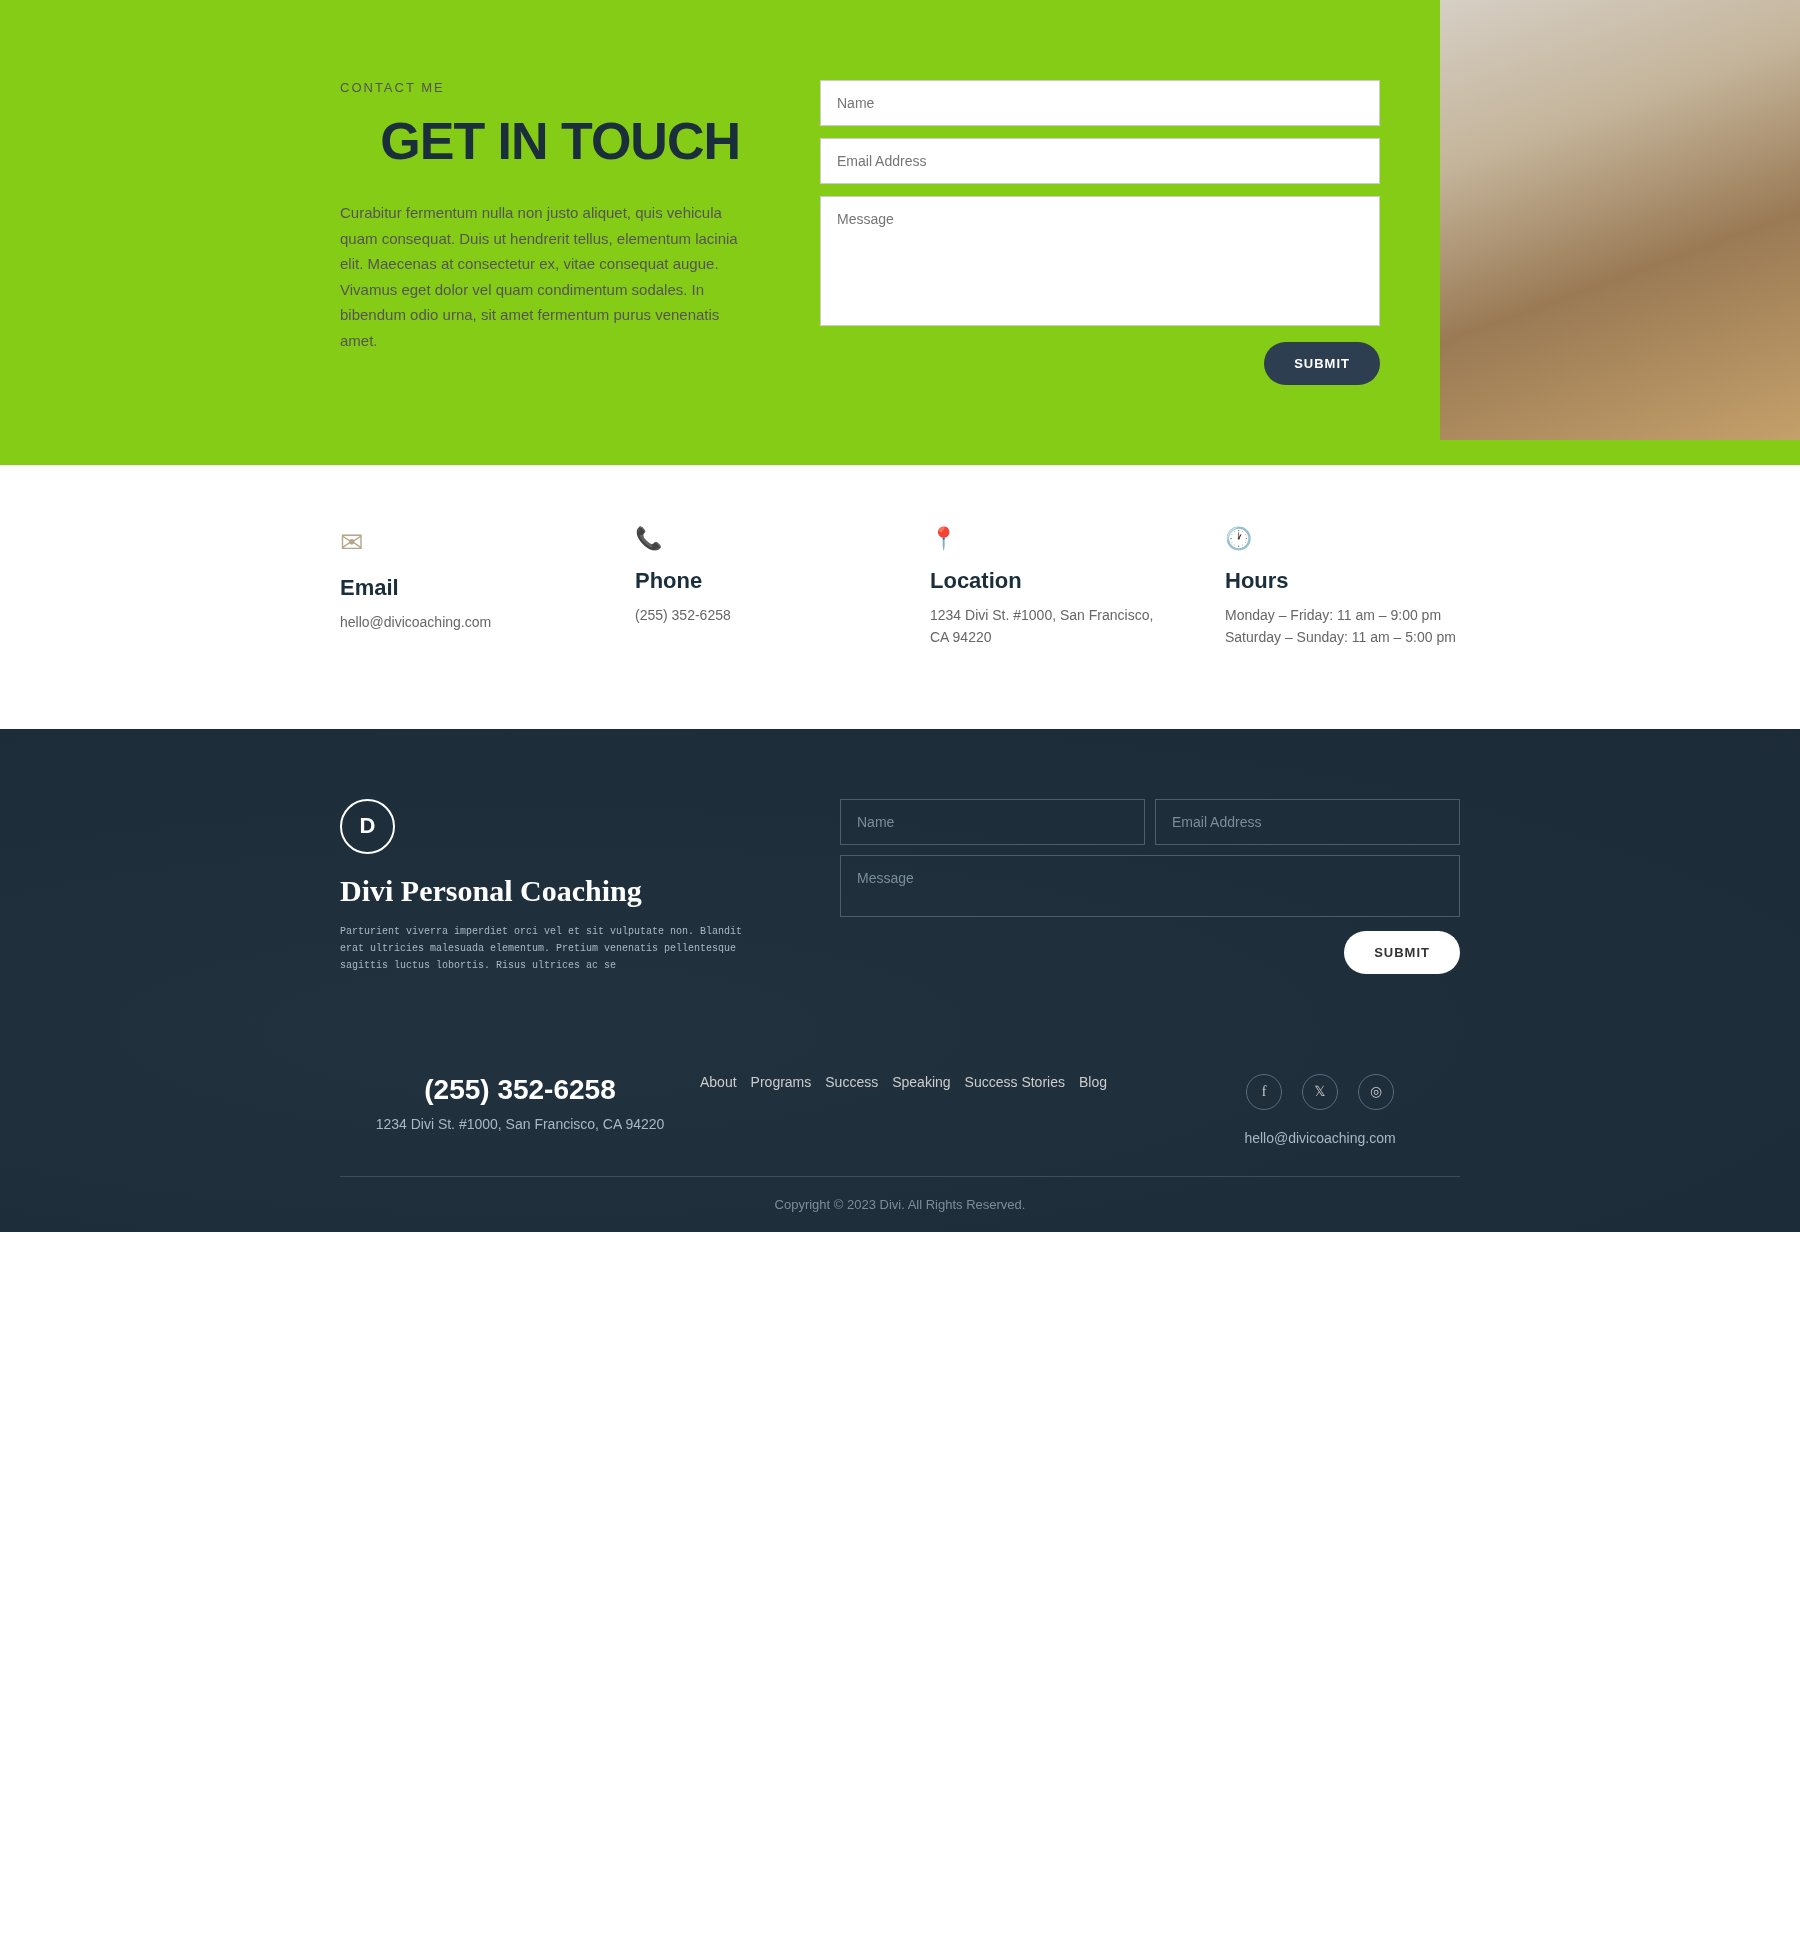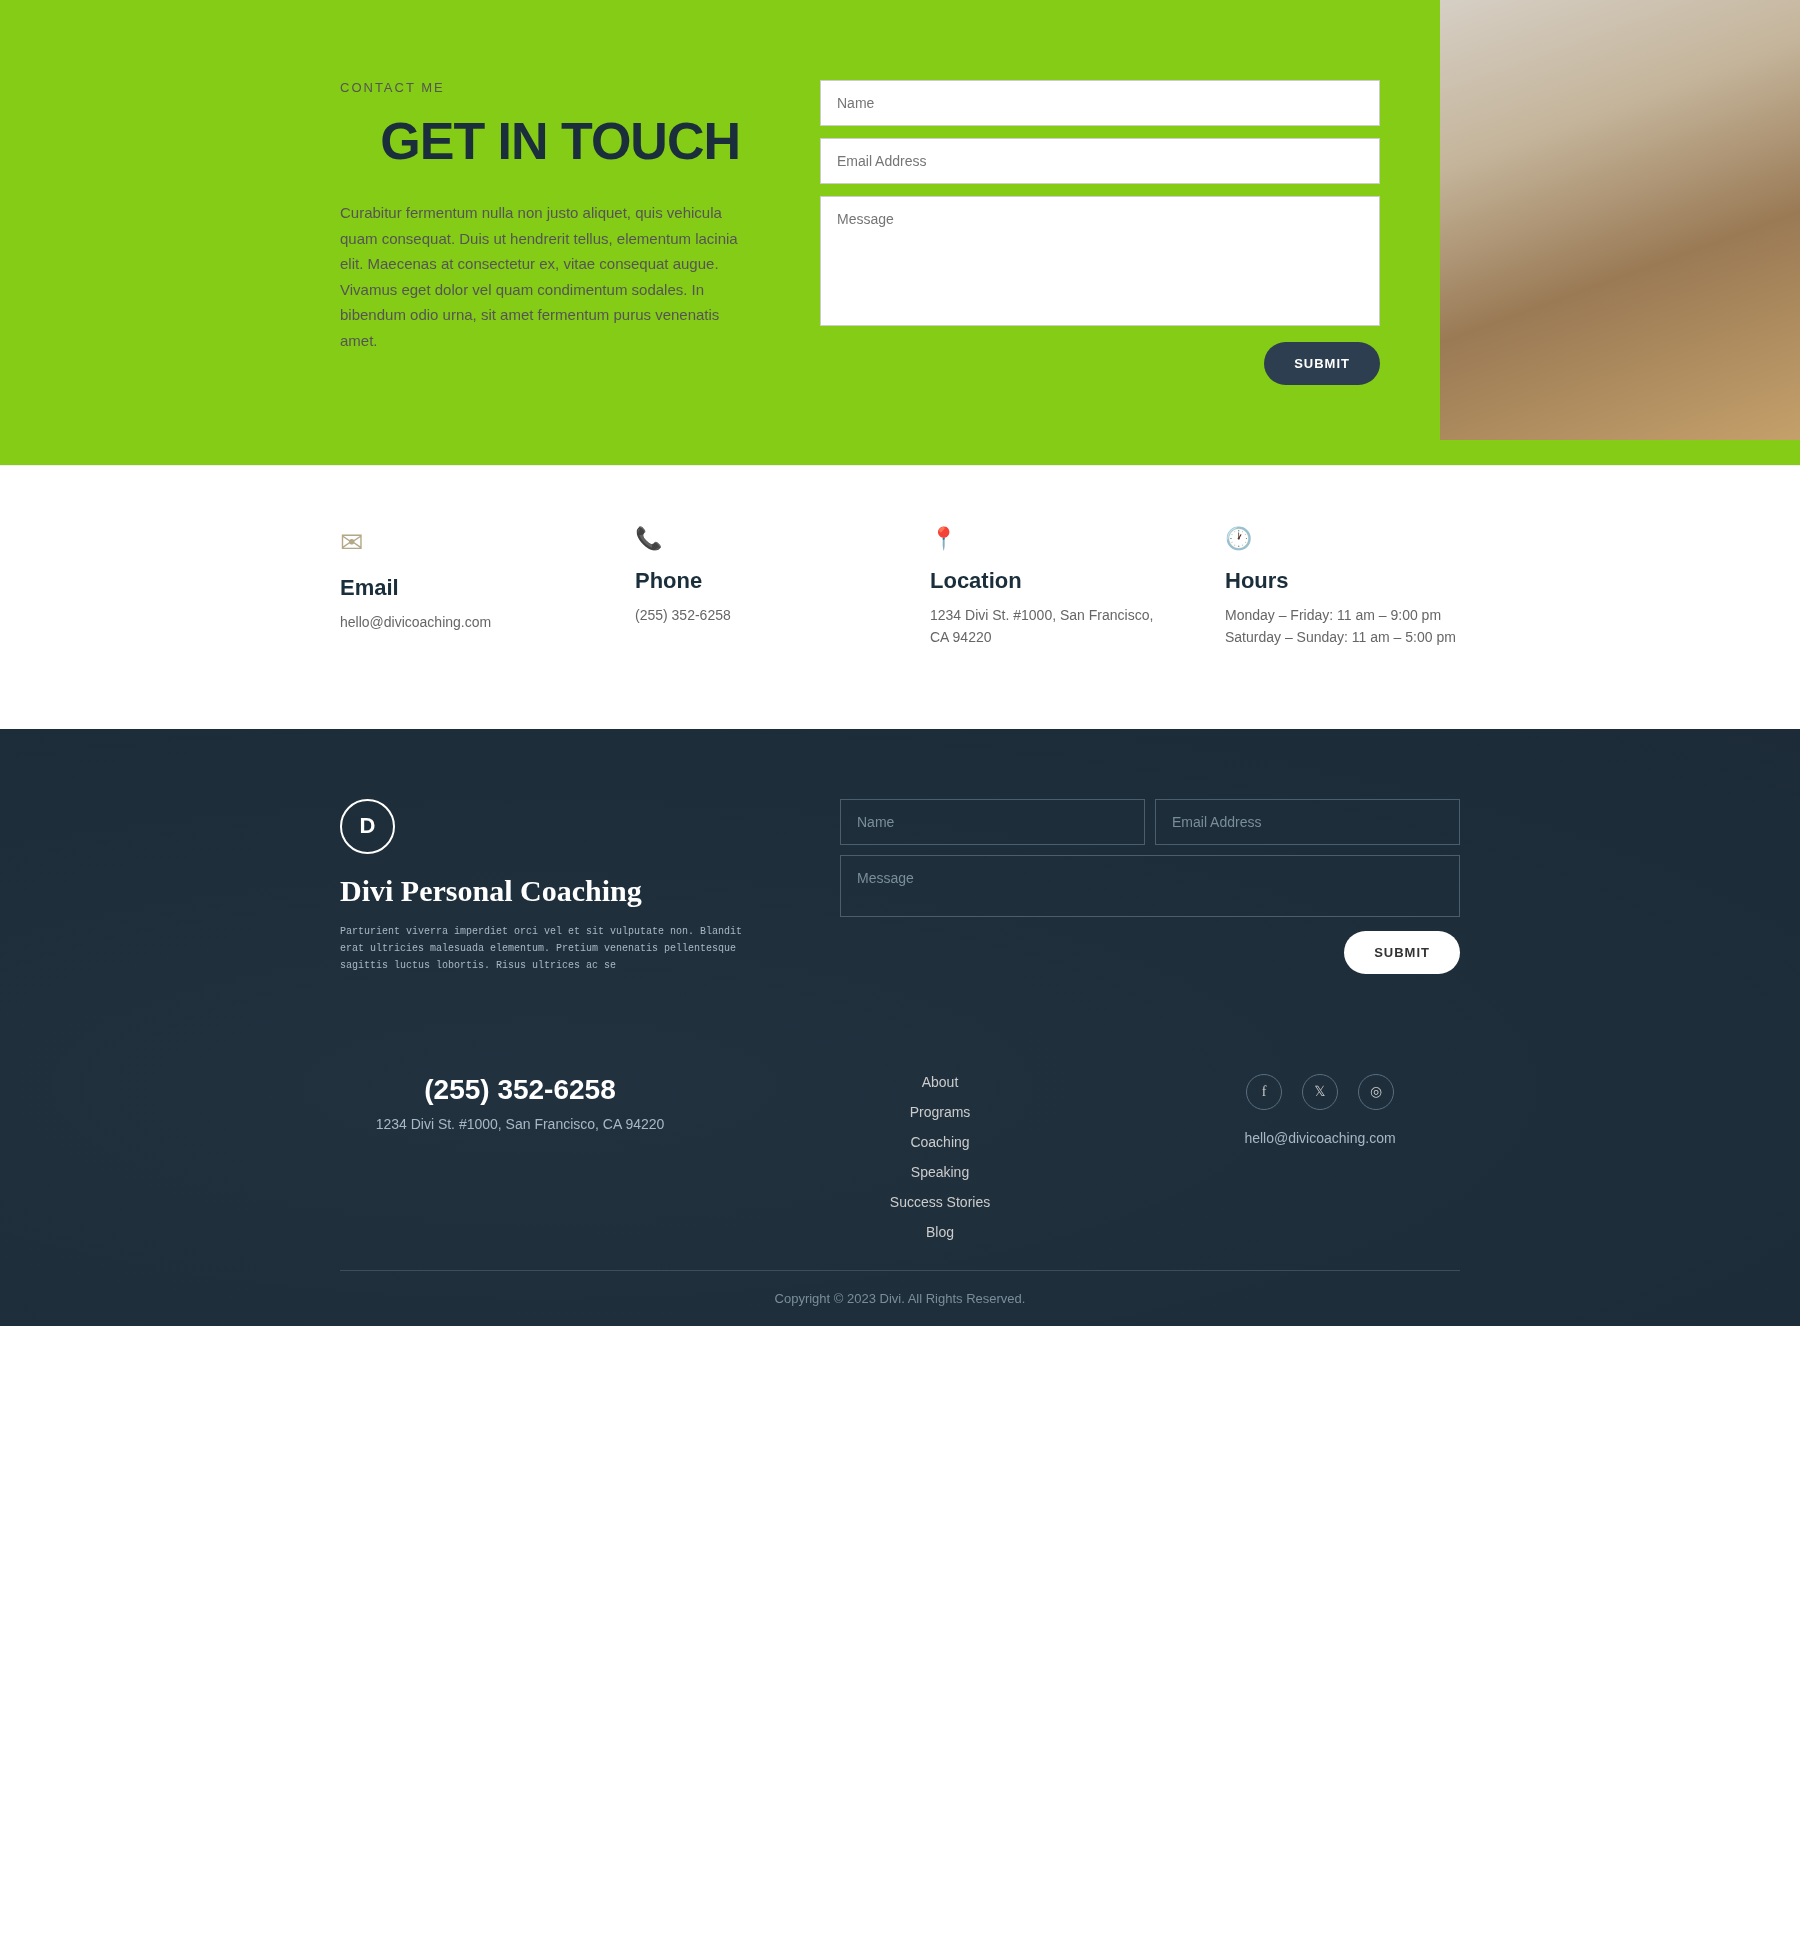--- a/index.html
+++ b/index.html
@@ -232,21 +232,21 @@
       margin-bottom: 10px;
     }
     .footer-address {
       font-size: 14px;
       color: #a8b8c4;
       font-family: Arial, sans-serif;
     }
     .footer-nav {
       flex: 1;
       display: flex;
-      flex-direction: column;
+      flex-direction: row;
       align-items: center;
       gap: 14px;
     }
     .footer-nav a {
       color: #ccc;
       text-decoration: none;
       font-size: 14px;
       font-family: Arial, sans-serif;
     }
     .footer-social {
@@ -355,21 +355,21 @@
   </div>
 
   <div class="footer-bottom">
     <div class="footer-contact-info">
       <div class="footer-phone">(255) 352-6258</div>
       <div class="footer-address">1234 Divi St. #1000, San Francisco, CA 94220</div>
     </div>
     <nav class="footer-nav">
       <a href="#">About</a>
       <a href="#">Programs</a>
-      <a href="#">Coaching</a>
+      <a href="#">Success</a>
       <a href="#">Speaking</a>
       <a href="#">Success Stories</a>
       <a href="#">Blog</a>
     </nav>
     <div class="footer-social">
       <div class="social-icons">
         <div class="social-icon">f</div>
         <div class="social-icon">𝕏</div>
         <div class="social-icon">◎</div>
       </div>

